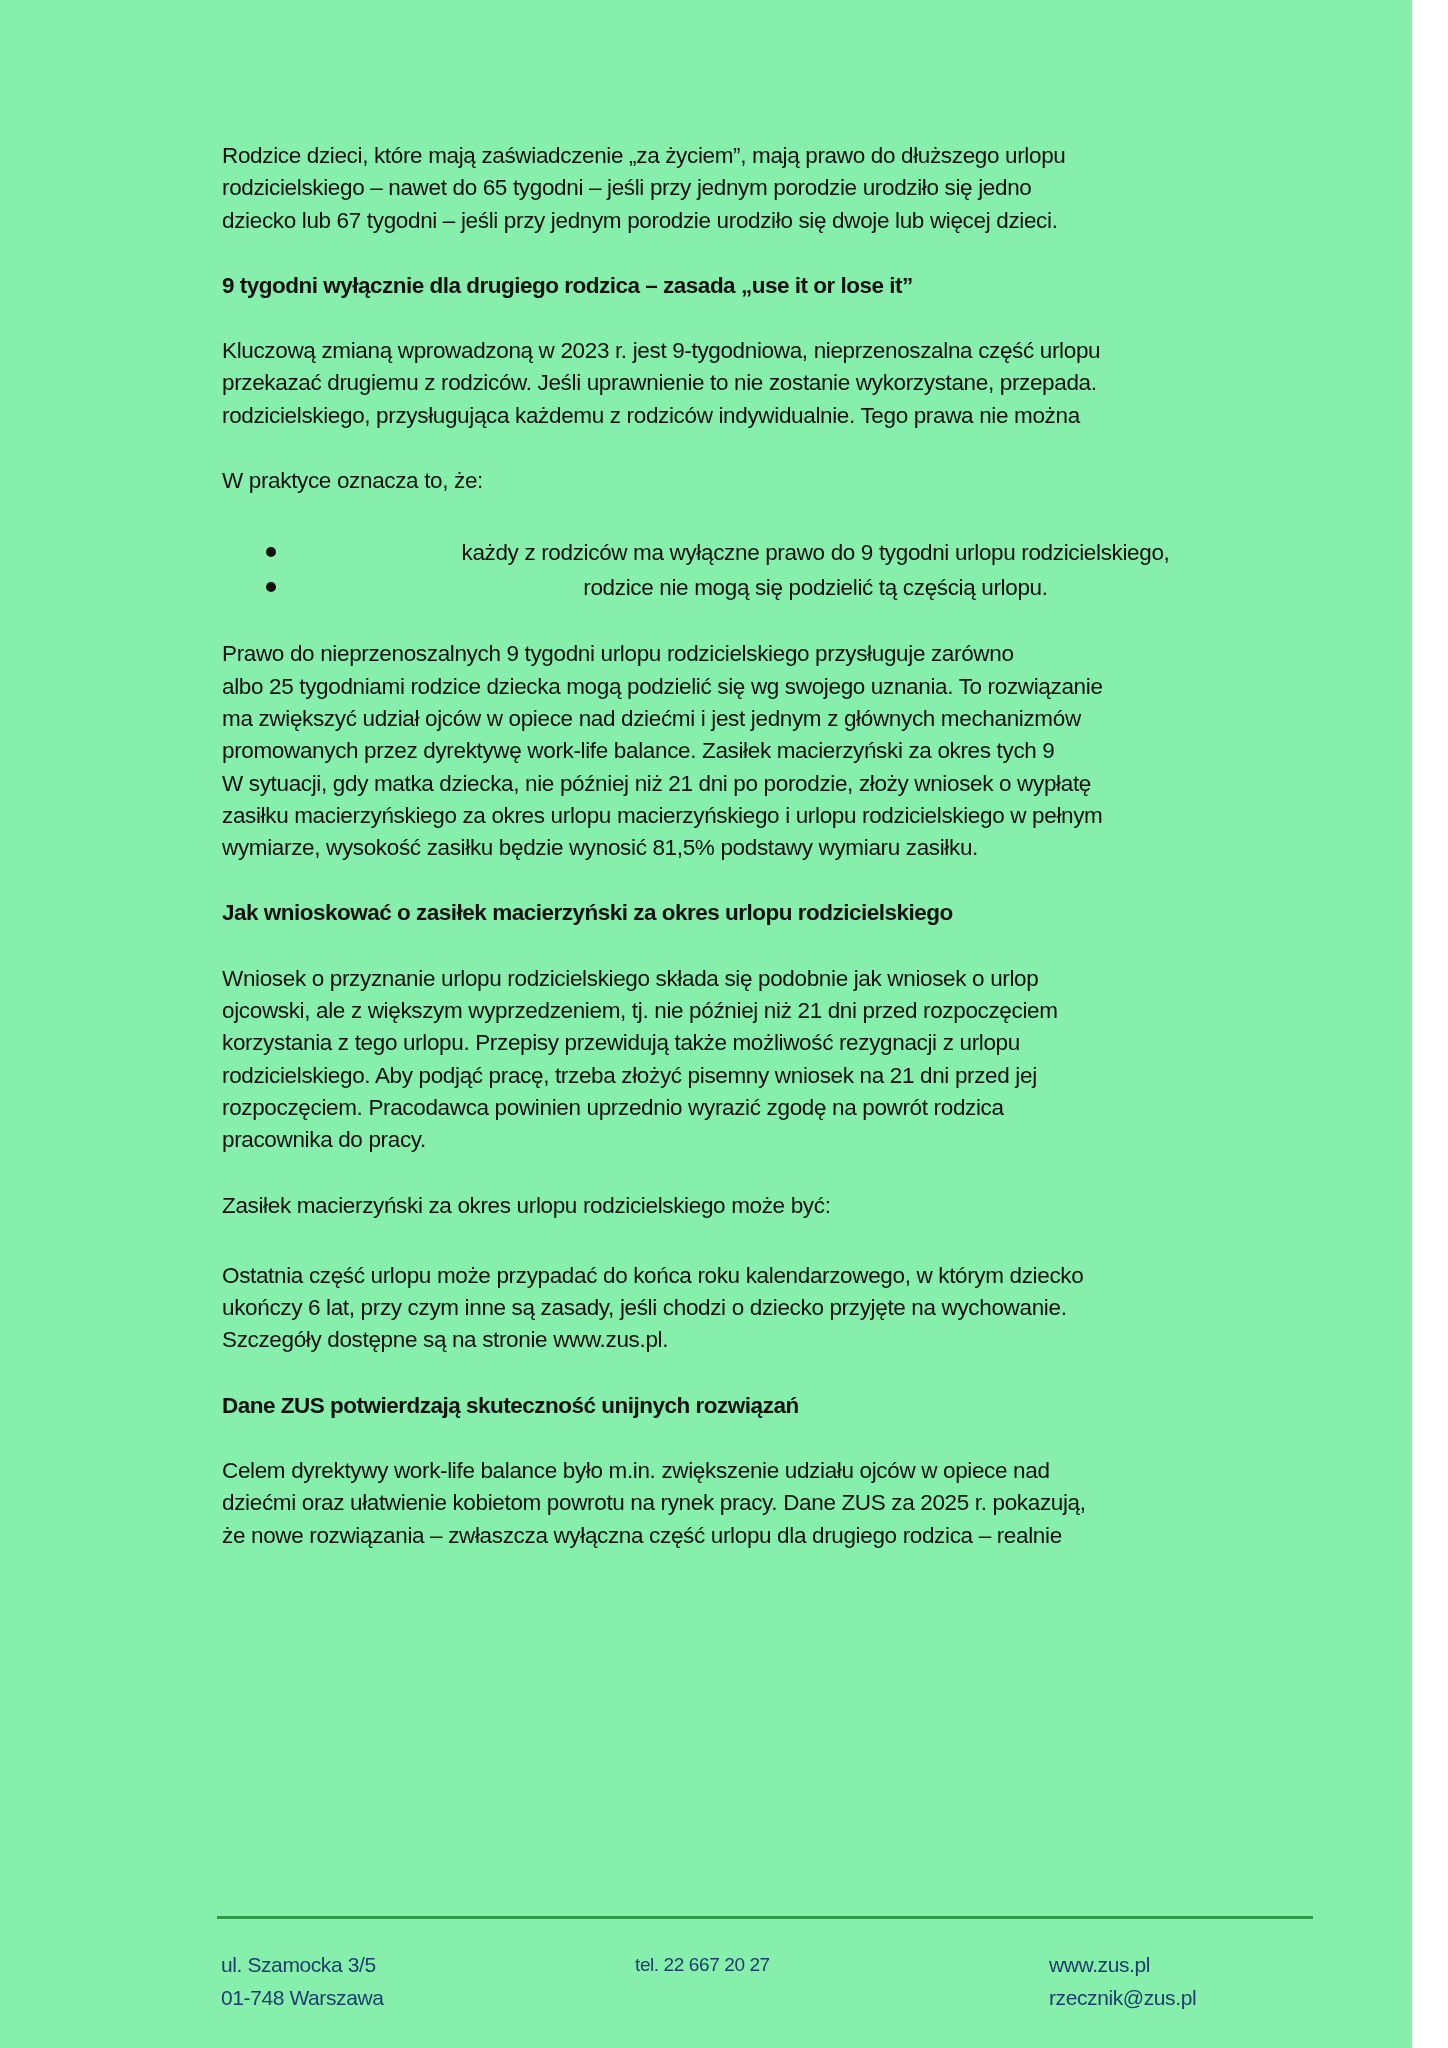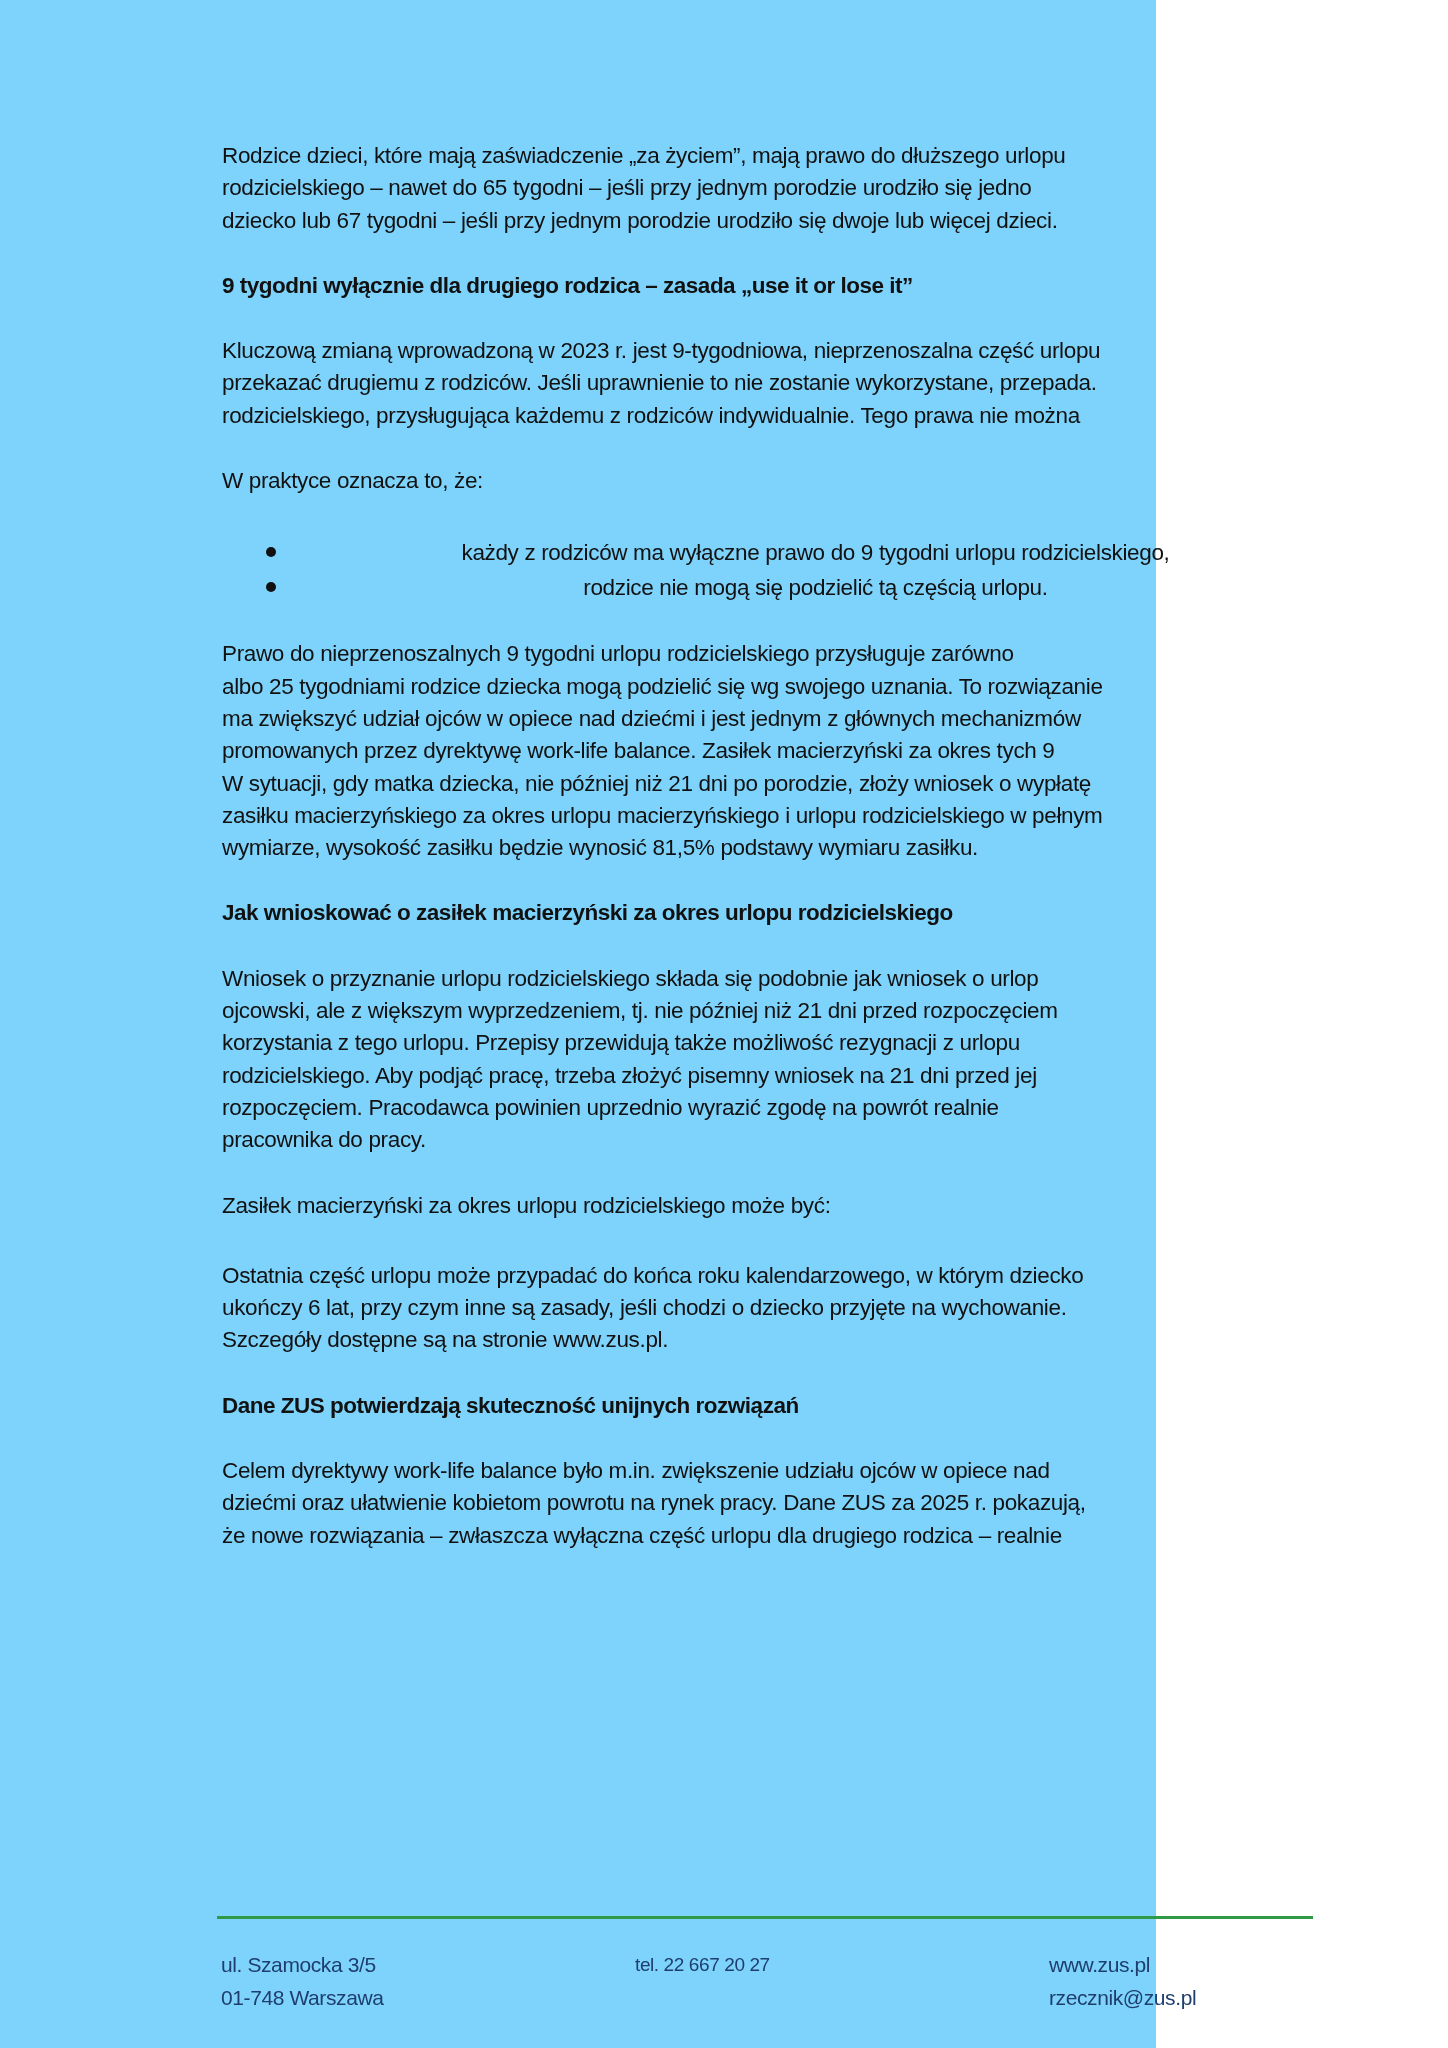--- a/index.html
+++ b/index.html
@@ -1,17 +1,17 @@
 <!DOCTYPE html>
 <html><head>
 <meta charset="utf-8">
 <style>
   html, body { margin: 0; padding: 0; background: #ffffff; }
   body { width: 1448px; height: 2048px; position: relative; overflow: hidden; }
-  .page { position: absolute; left: 0; top: 0; width: 1156px; height: 2048px; background: #7dd3fc; }
+  .page { position: absolute; left: 0; top: 0; width: 1412px; height: 2048px; background: #86efac; }
   .content {
     position: absolute; left: 222px; top: 140px; width: 1100px;
     font-family: "Liberation Sans", sans-serif;
     font-size: 22.5px; color: #111; letter-spacing: -0.35px;
   }
   .para { margin: 0 0 33px 0; }
   .line { display: block; height: 32.3px; line-height: 32.3px; white-space: nowrap; }
   .heading { font-weight: bold; margin: 0 0 33px 0; height: 32.3px; line-height: 32.3px; white-space: nowrap; letter-spacing: -0.5px; }
   .list { margin: 0 0 33px 0; padding: 0; list-style: none; }
   .list-item { position: relative; padding-left: 87px; height: 35px; line-height: 35px; white-space: nowrap; text-align: center; }
@@ -58,21 +58,21 @@
         <span class="line">W sytuacji, gdy matka dziecka, nie później niż 21 dni po porodzie, złoży wniosek o wypłatę</span>
         <span class="line">zasiłku macierzyńskiego za okres urlopu macierzyńskiego i urlopu rodzicielskiego w pełnym</span>
         <span class="line">wymiarze, wysokość zasiłku będzie wynosić 81,5% podstawy wymiaru zasiłku.</span>
       </div>
       <div class="heading">Jak wnioskować o zasiłek macierzyński za okres urlopu rodzicielskiego</div>
       <div class="para">
         <span class="line">Wniosek o przyznanie urlopu rodzicielskiego składa się podobnie jak wniosek o urlop</span>
         <span class="line">ojcowski, ale z większym wyprzedzeniem, tj. nie później niż 21 dni przed rozpoczęciem</span>
         <span class="line">korzystania z tego urlopu. Przepisy przewidują także możliwość rezygnacji z urlopu</span>
         <span class="line">rodzicielskiego. Aby podjąć pracę, trzeba złożyć pisemny wniosek na 21 dni przed jej</span>
-        <span class="line">rozpoczęciem. Pracodawca powinien uprzednio wyrazić zgodę na powrót realnie</span>
+        <span class="line">rozpoczęciem. Pracodawca powinien uprzednio wyrazić zgodę na powrót rodzica</span>
         <span class="line">pracownika do pracy.</span>
       </div>
       <div class="para list-intro">
         <span class="line">Zasiłek macierzyński za okres urlopu rodzicielskiego może być:</span>
       </div>
       <div class="para">
         <span class="line">Ostatnia część urlopu może przypadać do końca roku kalendarzowego, w którym dziecko</span>
         <span class="line">ukończy 6 lat, przy czym inne są zasady, jeśli chodzi o dziecko przyjęte na wychowanie.</span>
         <span class="line">Szczegóły dostępne są na stronie www.zus.pl.</span>
       </div>

